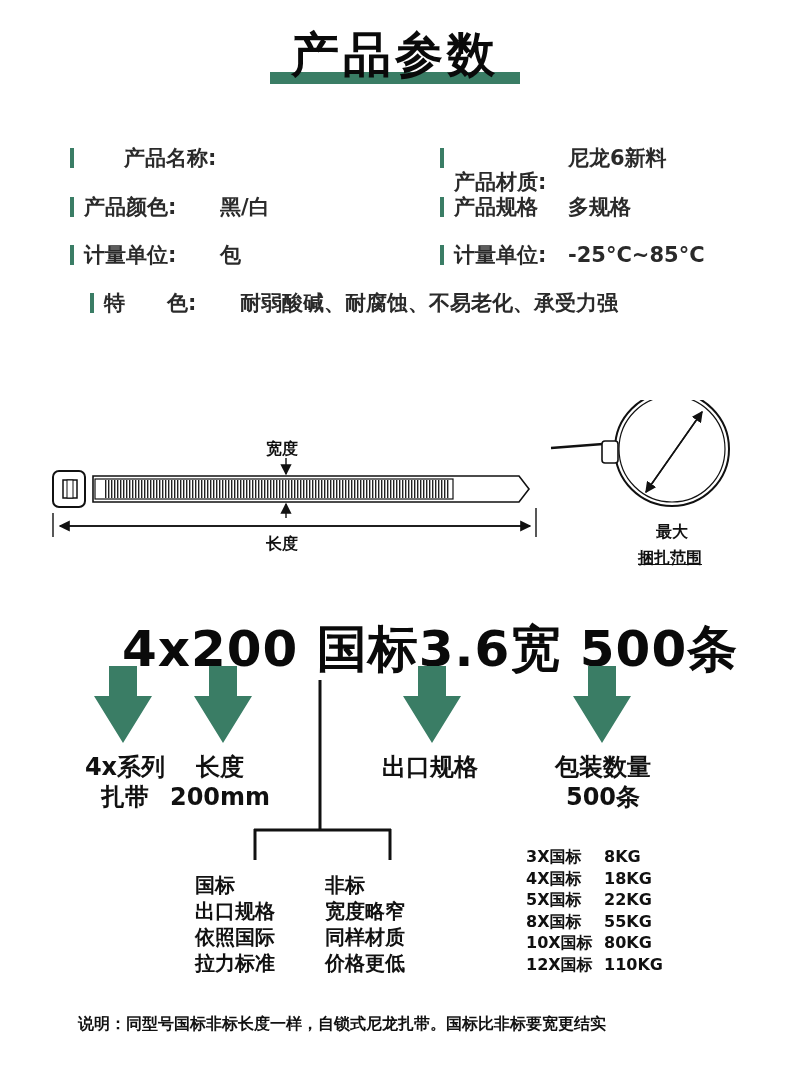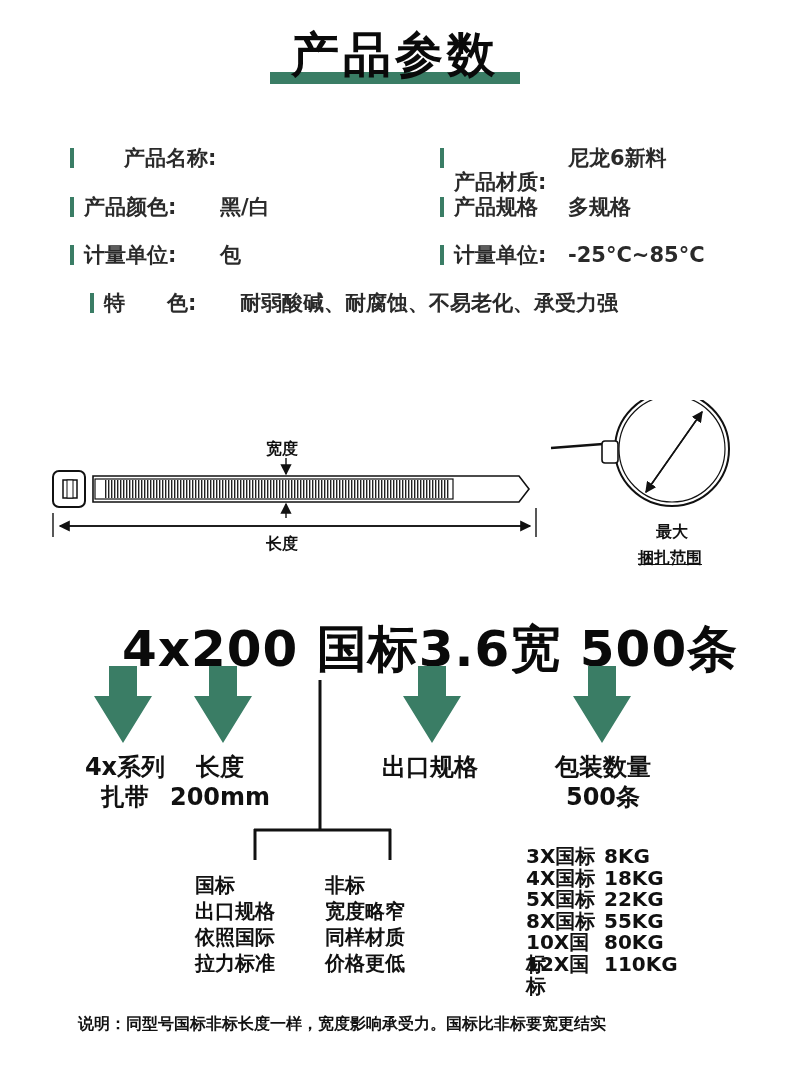--- a/index.html
+++ b/index.html
@@ -22,21 +22,21 @@
     .diagram-label { position: absolute; font-size: 16px; font-weight: bold; color: #111; }
 
     
     .model-title { position: absolute; left: 100px; top: 616px; font-size: 50px; font-weight: bold; color: #0a0a0a; letter-spacing: 1px; white-space: nowrap; margin-left: 22px; }
 
     .arrow { position: absolute; }
     .callout { position: absolute; text-align: center; font-size: 24px; font-weight: bold; color: #111; line-height: 30px; }
 
     .std { position: absolute; text-align: left; font-size: 20px; font-weight: bold; color: #111; line-height: 26px; }
 
-    .table { position: absolute; left: 526px; top: 846px; font-size: 20px; font-weight: bold; color: #111; }
+    .table { position: absolute; left: 526px; top: 846px; font-size: 16px; font-weight: bold; color: #111; }
     .table .row { display: flex; height: 21.6px; line-height: 21.6px; }
     .table .c1 { width: 78px; }
 
     .note { position: absolute; left: 78px; top: 1014px; font-size: 16px; font-weight: bold; color: #111; white-space: nowrap; }
   </style>
 </head>
 <body>
 
 <div class="title-wrap">
   <div class="title-bar"></div>
@@ -187,13 +187,13 @@
   <div class="row">
     <span class="c1">10X国标</span>
     <span>80KG</span>
   </div>
   <div class="row">
     <span class="c1">12X国标</span>
     <span>110KG</span>
   </div>
 </div>
 
-<div class="note">说明：同型号国标非标长度一样，宽度影响承受力。国标比非标要宽更结实</div>
+<div class="note">说明：同型号国标非标长度一样，自锁式尼龙扎带。国标比非标要宽更结实</div>
 
 </body></html>

